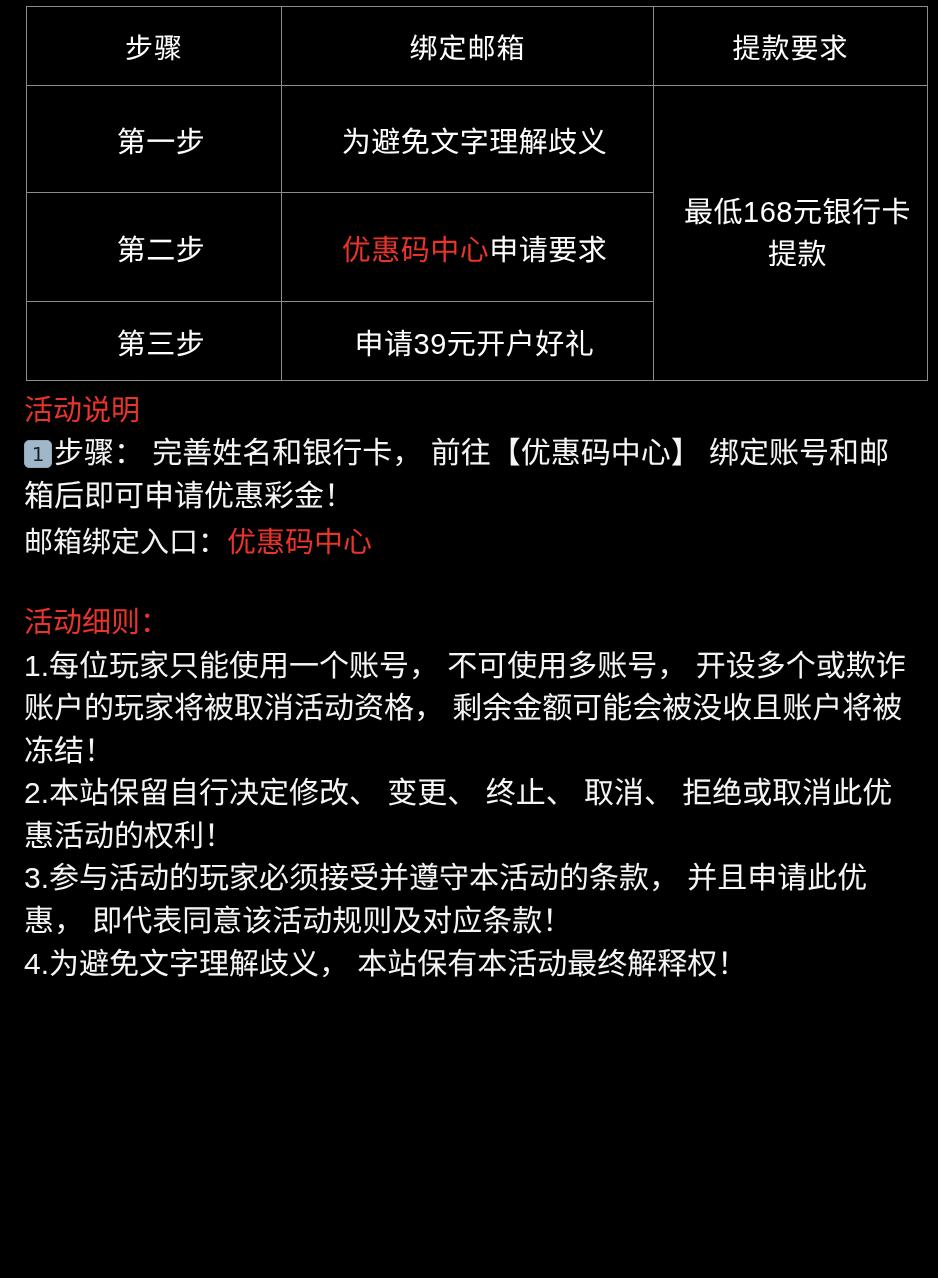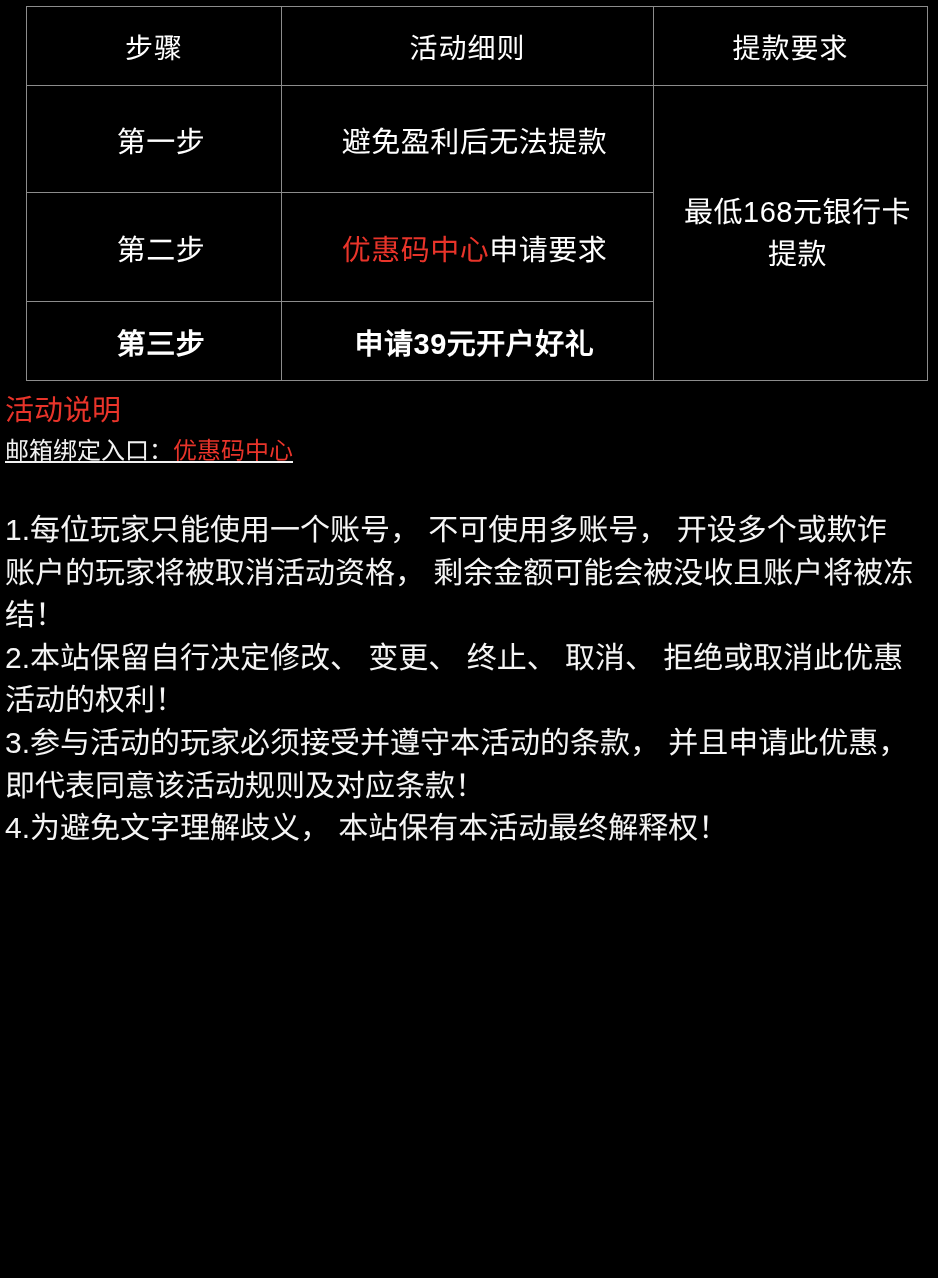--- a/index.html
+++ b/index.html
@@ -48,31 +48,31 @@
   .col-apply  { width: 367px; }
   .col-draw   { width: 269px; }
 
   .steps-table tbody td {
     font-size: 29px;
     letter-spacing: 0.5px;
     padding-left: 16px;
   }
   .row-tall td { height: 98px; }
   .row-mid  td { height: 100px; text-align: center; }
-  .row-low  td { height: 70px; font-weight: bold; }
+  .row-low  td { height: 70px; }
 
   .cell-draw {
     font-size: 30px;
     line-height: 1.45;
   }
   .hl-red { color: #e8342a; }
 
   
   .section {
-    margin: 10px 22px 0 5px;
+    margin: 10px 22px 0 24px;
   }
   .sec-title {
     color: #e8342a;
     font-size: 29px;
     line-height: 1.35;
     margin: 8px 0 2px 0;
   }
   .para {
     font-size: 30px;
     line-height: 1.42;
@@ -90,71 +90,72 @@
     height: 28px;
     text-align: center;
     border-radius: 5px;
     vertical-align: 2px;
     margin-right: 2px;
     font-family: "DejaVu Sans", sans-serif;
     box-sizing: border-box;
     border: 1px solid #8fa7b8;
   }
   .entry-line {
-    font-size: 24px;
+    font-size: 29px;
     line-height: 1.45;
     margin: 4px 0 2px 0;
-    text-decoration: underline;
   }
   .entry-link {
     color: #e8342a;
   }
   .gap { height: 28px; }
   .rules .para { margin-bottom: 0; }
 </style>
 </head>
 <body>
 
 <div class="page">
 
   <table class="steps-table">
     <thead>
       <tr>
         <th class="col-step">步骤</th>
-        <th class="col-apply">活动细则</th>
+        <th class="col-apply">绑定邮箱</th>
         <th class="col-draw">提款要求</th>
       </tr>
     </thead>
     <tbody>
       <tr class="row-tall">
         <td>第一步</td>
-        <td>避免盈利后无法提款</td>
+        <td>为避免文字理解歧义</td>
         <td class="cell-draw" rowspan="3">最低168元银行卡提款</td>
       </tr>
       <tr class="row-mid">
         <td>第二步</td>
         <td><span class="hl-red">优惠码中心</span><span>申请要求</span></td>
       </tr>
       <tr class="row-low">
         <td>第三步</td>
         <td>申请39元开户好礼</td>
       </tr>
     </tbody>
   </table>
 
   <div class="section">
     <div class="sec-title">活动说明</div>
 
+    <p class="para"><span class="num-badge">1</span><span>步骤： 完善姓名和银行卡， 前往【优惠码中心】 绑定账号和邮箱后即可申请优惠彩金！</span></p>
 
     <p class="entry-line"><span>邮箱绑定入口：</span><span class="entry-link">优惠码中心</span></p>
 
   </div>
 
   <div class="gap"></div>
 
   <div class="section rules">
+    <div class="sec-title">活动细则：</div>
     <p class="para">1.每位玩家只能使用一个账号， 不可使用多账号， 开设多个或欺诈账户的玩家将被取消活动资格， 剩余金额可能会被没收且账户将被冻结！</p>
     <p class="para">2.本站保留自行决定修改、 变更、 终止、 取消、 拒绝或取消此优惠活动的权利！</p>
     <p class="para">3.参与活动的玩家必须接受并遵守本活动的条款， 并且申请此优惠， 即代表同意该活动规则及对应条款！</p>
     <p class="para">4.为避免文字理解歧义， 本站保有本活动最终解释权！</p>
   </div>
 
 </div>
 
 </body></html>

